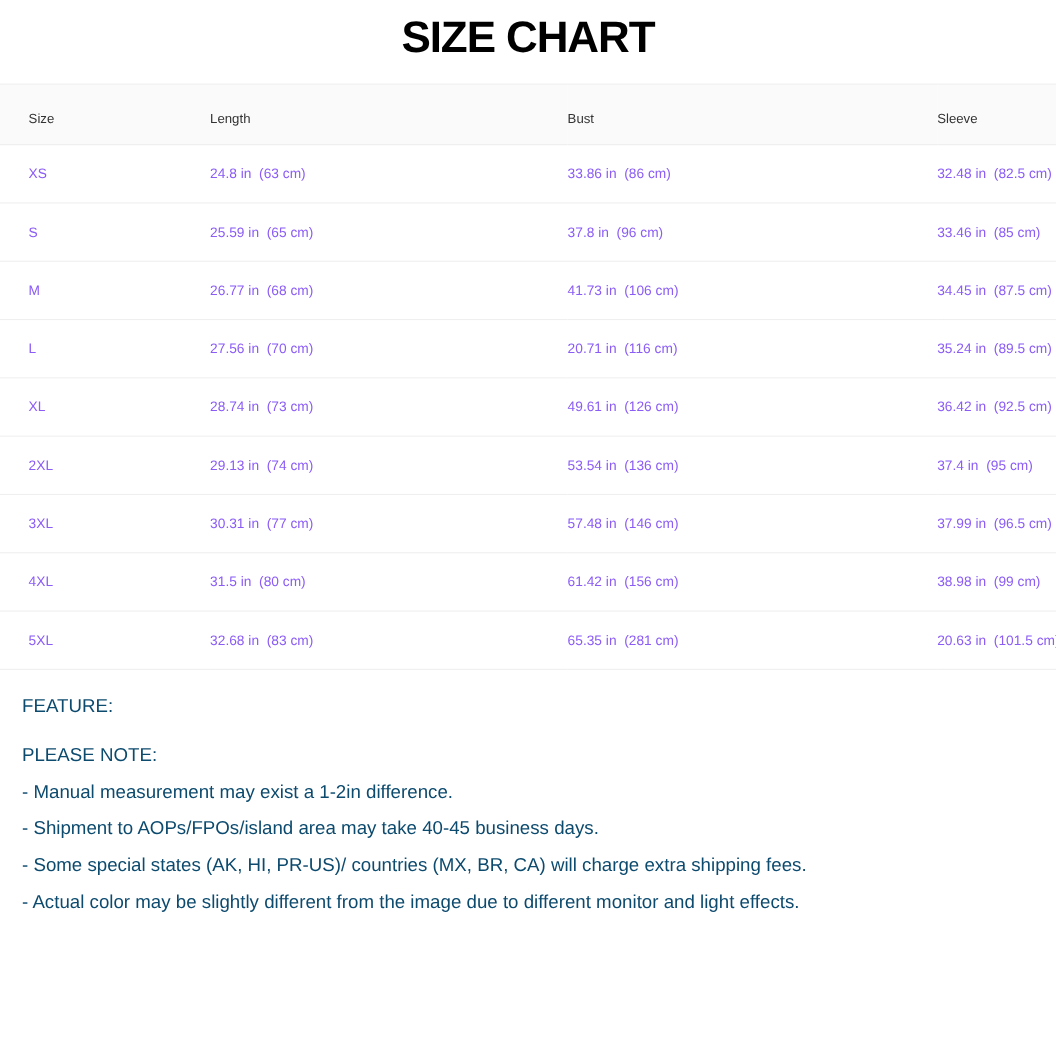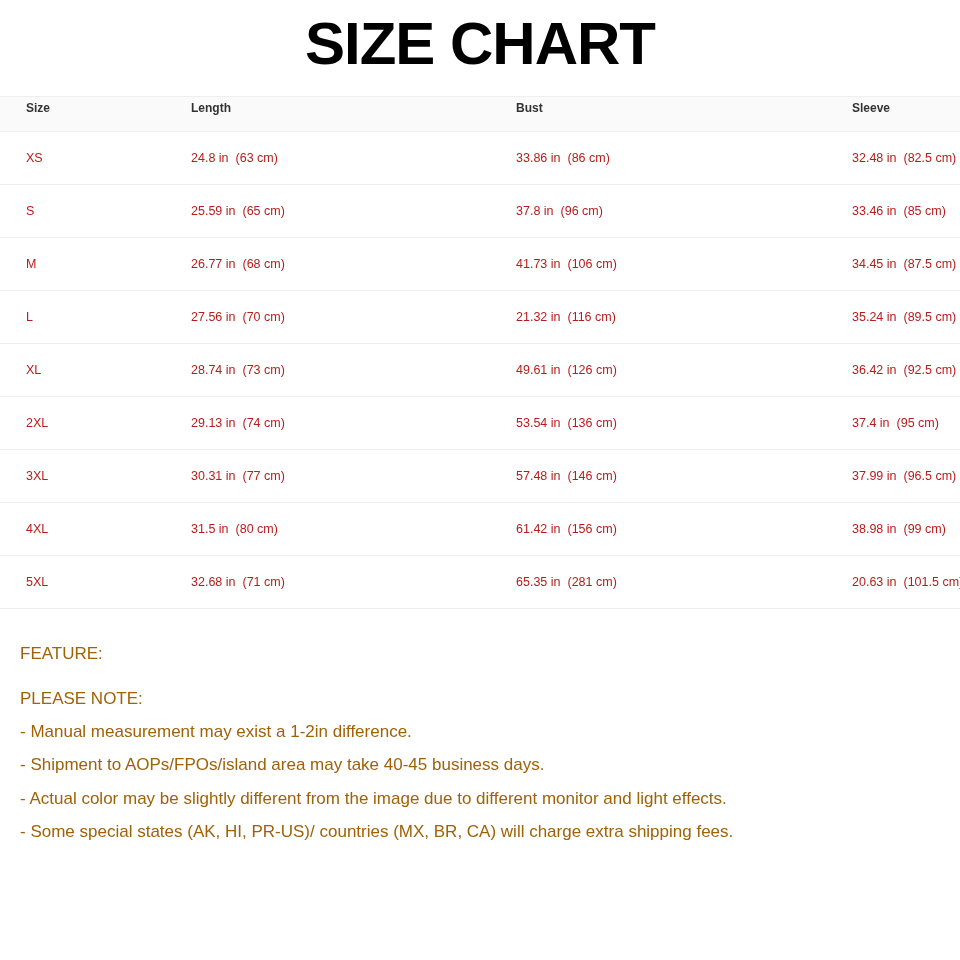--- a/index.html
+++ b/index.html
@@ -15,62 +15,62 @@
     overflow: hidden;
   }
   .page {
     width: 960px;
     height: 960px;
     position: relative;
     box-sizing: border-box;
   }
   .title {
     text-align: center;
-    font-size: 60px;
+    font-size: 40px;
     font-weight: bold;
     letter-spacing: -1px;
     color: #000000;
     margin: 14px 0 22px 0;
     line-height: 1.0;
     font-family: "Liberation Sans", sans-serif;
   }
   table.size-table {
     width: 960px;
     border-collapse: collapse;
     table-layout: fixed;
     font-size: 12.5px;
   }
   table.size-table th {
     text-align: left;
-    font-weight: bold;
+    font-weight: normal;
     color: #333333;
     background: #fafafa;
-    padding: 4px 0 16px 0;
+    padding: 24px 0 16px 0;
     font-size: 12px;
     border-top: 1px solid #eeeeee;
     border-bottom: 1px solid #eeeeee;
   }
   table.size-table td {
     padding: 19px 0 19px 0;
-    color: #b91c1c;
+    color: #8b5cf6;
     border-bottom: 1px solid #efefef;
     font-size: 12.5px;
     vertical-align: middle;
   }
   .col-size   { width: 165px; padding-left: 26px !important; }
   .col-length { width: 325px; padding-left: 0px; }
   .col-bust   { width: 336px; margin-top: 28px; }
   .col-sleeve { width: 134px; }
   .metric { }
   .alt { margin-left: 7px; text-align: center; }
   .notes {
-    margin-top: 28px;
+    margin-top: 16px;
     padding-left: 20px;
     font-size: 17px;
-    color: #a16207;
+    color: #0c4a6e;
     line-height: 1.95;
   }
   .notes .head {
     font-size: 17px;
     margin-top: 4px;
   }
   .notes .line {
     font-size: 17px;
     white-space: nowrap;
   }
@@ -107,21 +107,21 @@
       </tr>
       <tr>
         <td class="col-size">M</td>
         <td class="col-length"><span class="metric">26.77 in</span><span class="alt">(68 cm)</span></td>
         <td class="col-bust"><span class="metric">41.73 in</span><span class="alt">(106 cm)</span></td>
         <td class="col-sleeve"><span class="metric">34.45 in</span><span class="alt">(87.5 cm)</span></td>
       </tr>
       <tr>
         <td class="col-size">L</td>
         <td class="col-length"><span class="metric">27.56 in</span><span class="alt">(70 cm)</span></td>
-        <td class="col-bust"><span class="metric">21.32 in</span><span class="alt">(116 cm)</span></td>
+        <td class="col-bust"><span class="metric">20.71 in</span><span class="alt">(116 cm)</span></td>
         <td class="col-sleeve"><span class="metric">35.24 in</span><span class="alt">(89.5 cm)</span></td>
       </tr>
       <tr>
         <td class="col-size">XL</td>
         <td class="col-length"><span class="metric">28.74 in</span><span class="alt">(73 cm)</span></td>
         <td class="col-bust"><span class="metric">49.61 in</span><span class="alt">(126 cm)</span></td>
         <td class="col-sleeve"><span class="metric">36.42 in</span><span class="alt">(92.5 cm)</span></td>
       </tr>
       <tr>
         <td class="col-size">2XL</td>
@@ -136,30 +136,30 @@
         <td class="col-sleeve"><span class="metric">37.99 in</span><span class="alt">(96.5 cm)</span></td>
       </tr>
       <tr>
         <td class="col-size">4XL</td>
         <td class="col-length"><span class="metric">31.5 in</span><span class="alt">(80 cm)</span></td>
         <td class="col-bust"><span class="metric">61.42 in</span><span class="alt">(156 cm)</span></td>
         <td class="col-sleeve"><span class="metric">38.98 in</span><span class="alt">(99 cm)</span></td>
       </tr>
       <tr>
         <td class="col-size">5XL</td>
-        <td class="col-length"><span class="metric">32.68 in</span><span class="alt">(71 cm)</span></td>
+        <td class="col-length"><span class="metric">32.68 in</span><span class="alt">(83 cm)</span></td>
         <td class="col-bust"><span class="metric">65.35 in</span><span class="alt">(281 cm)</span></td>
         <td class="col-sleeve"><span class="metric">20.63 in</span><span class="alt">(101.5 cm)</span></td>
       </tr>
     </tbody>
   </table>
 
   <div class="notes">
     <div class="head">FEATURE:</div>
     <div class="gap"></div>
     <div class="head">PLEASE NOTE:</div>
     <div class="line">- Manual measurement may exist a 1-2in difference.</div>
     <div class="line">- Shipment to AOPs/FPOs/island area may take 40-45 business days.</div>
+    <div class="line">- Some special states (AK, HI, PR-US)/ countries (MX, BR, CA) will charge extra shipping fees.</div>
     <div class="line">- Actual color may be slightly different from the image due to different monitor and light effects.</div>
-    <div class="line">- Some special states (AK, HI, PR-US)/ countries (MX, BR, CA) will charge extra shipping fees.</div>
   </div>
 
 </div>
 
 </body></html>

